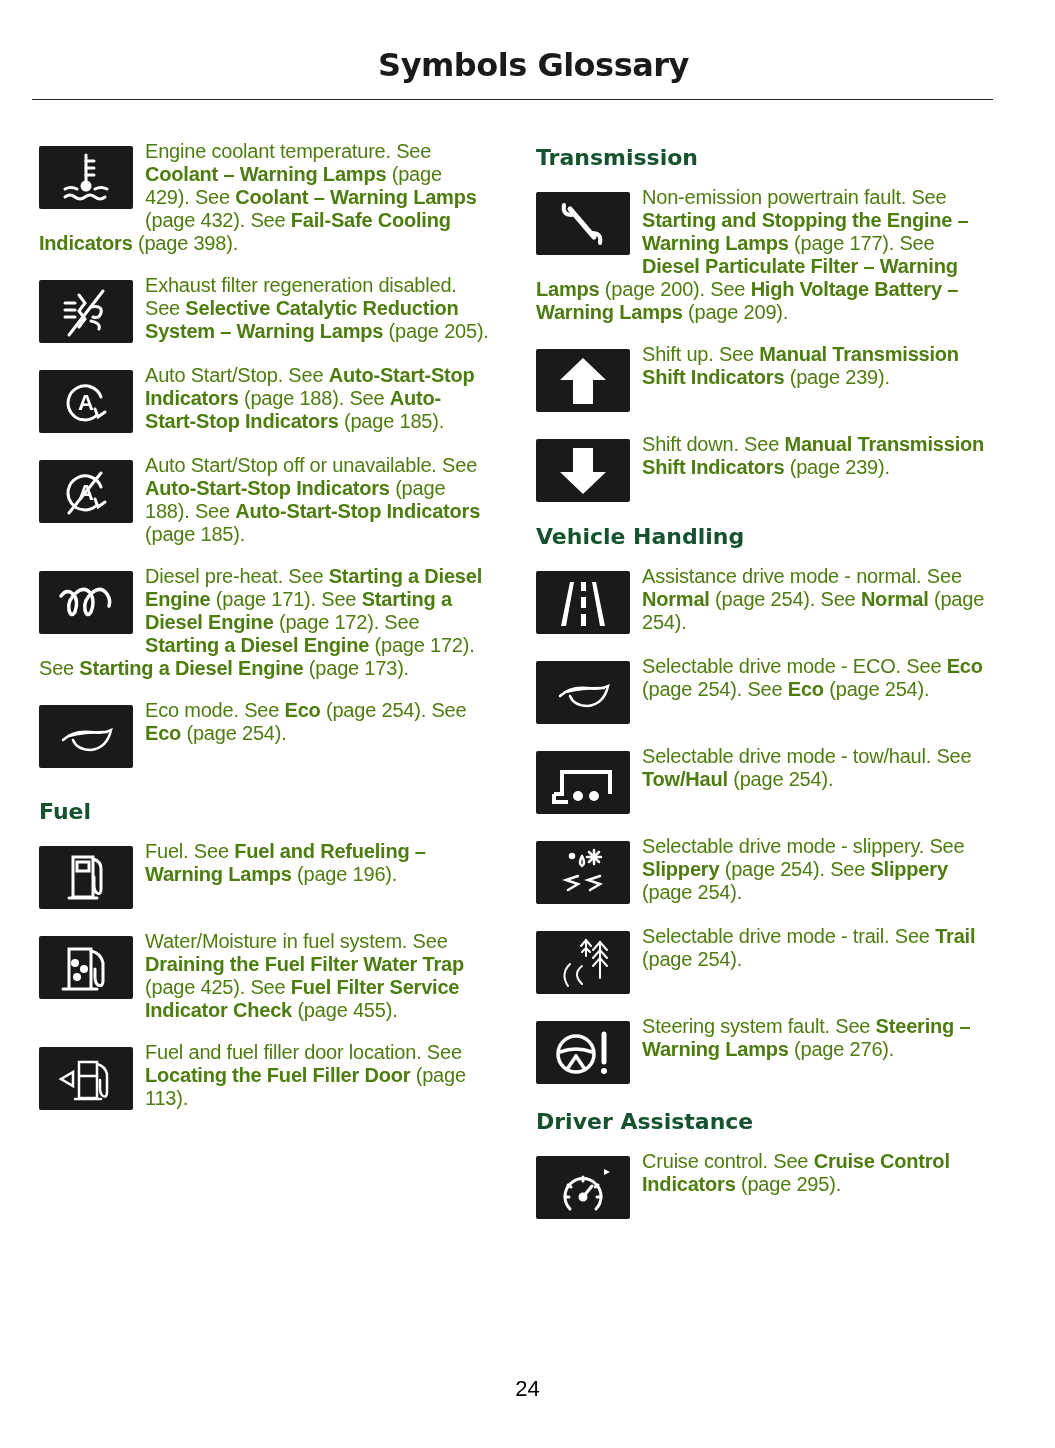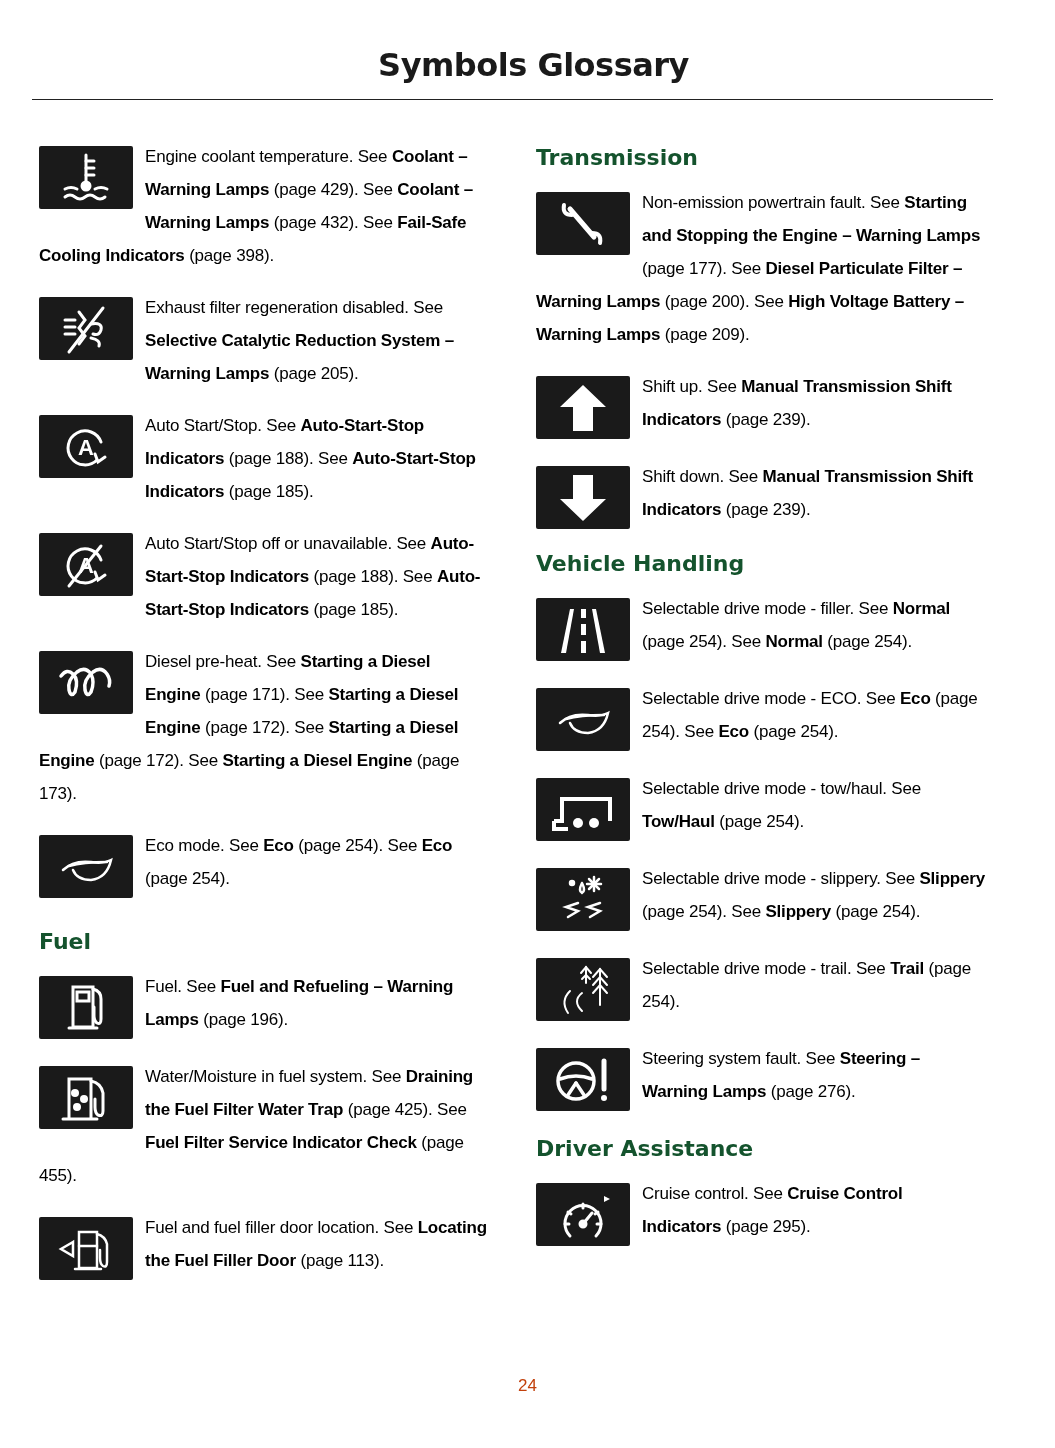--- a/index.html
+++ b/index.html
@@ -18,31 +18,31 @@
   }
   .col { position: absolute; top: 140px; width: 450px; }
   .col-left { left: 39px; }
   .col-right { left: 536px; }
   .section-heading {
     font-family: "DejaVu Sans", sans-serif; font-weight: bold; font-size: 22px;
     margin: 0 0 14px 0; color: #14532d; line-height: 28px;
   }
   .entry { margin-bottom: 19px; overflow: hidden; }
   .entry-text {
-    font-size: 17px; line-height: 33px; color: #000000; letter-spacing: -0.2px;
+    font-size: 20px; line-height: 23px; color: #4d7c0f; letter-spacing: -0.2px;
   }
   .icon-box {
     float: left; width: 94px; height: 63px; background: #1a1a1a; border-radius: 2px;
     margin: 6px 12px 2px 0; display: flex; align-items: center; justify-content: center;
   }
   .icon-box svg { width: 70px; height: 54px; }
   b { font-weight: bold; }
   .page-number {
     position: absolute; left: 0; right: 0; top: 1376px; text-align: center;
-    font-size: 17px; color: #c2410c;
+    font-size: 22px; color: #000000;
   }
 </style>
 </head>
 <body>
 
 <div class="page-title">Symbols Glossary</div>
 <div class="title-rule"></div>
 
 <div class="col col-left">
 
@@ -224,21 +224,21 @@
     <div class="icon-box">
       <svg viewBox="0 0 70 54" fill="#fff">
         <path d="M22 6 L26 6 L18 50 L13 50 Z"></path>
         <path d="M44 6 L48 6 L57 50 L52 50 Z"></path>
         <rect x="33" y="6" width="5" height="9"></rect>
           <rect x="33" y="21" width="5" height="11"></rect>
           <rect x="33" y="38" width="5" height="12"></rect>
       </svg>
     </div>
     <div class="entry-text">
-      <span>Selectable drive mode - filler. See </span><b>Normal</b><span> (page 254). See </span><b>Normal</b><span> (page 254).</span>
+      <span>Assistance drive mode - normal. See </span><b>Normal</b><span> (page 254). See </span><b>Normal</b><span> (page 254).</span>
     </div>
   </div>
 
   <div class="entry">
     <div class="icon-box">
       <svg viewBox="0 0 70 54" fill="none" stroke="#fff" stroke-width="2.5" stroke-linecap="round">
         <path d="M12 30 Q22 20 40 22 Q52 24 60 20 Q56 38 40 40 Q26 40 22 30"></path>
         <path d="M18 26 Q32 22 56 22"></path>
       </svg>
     </div>

